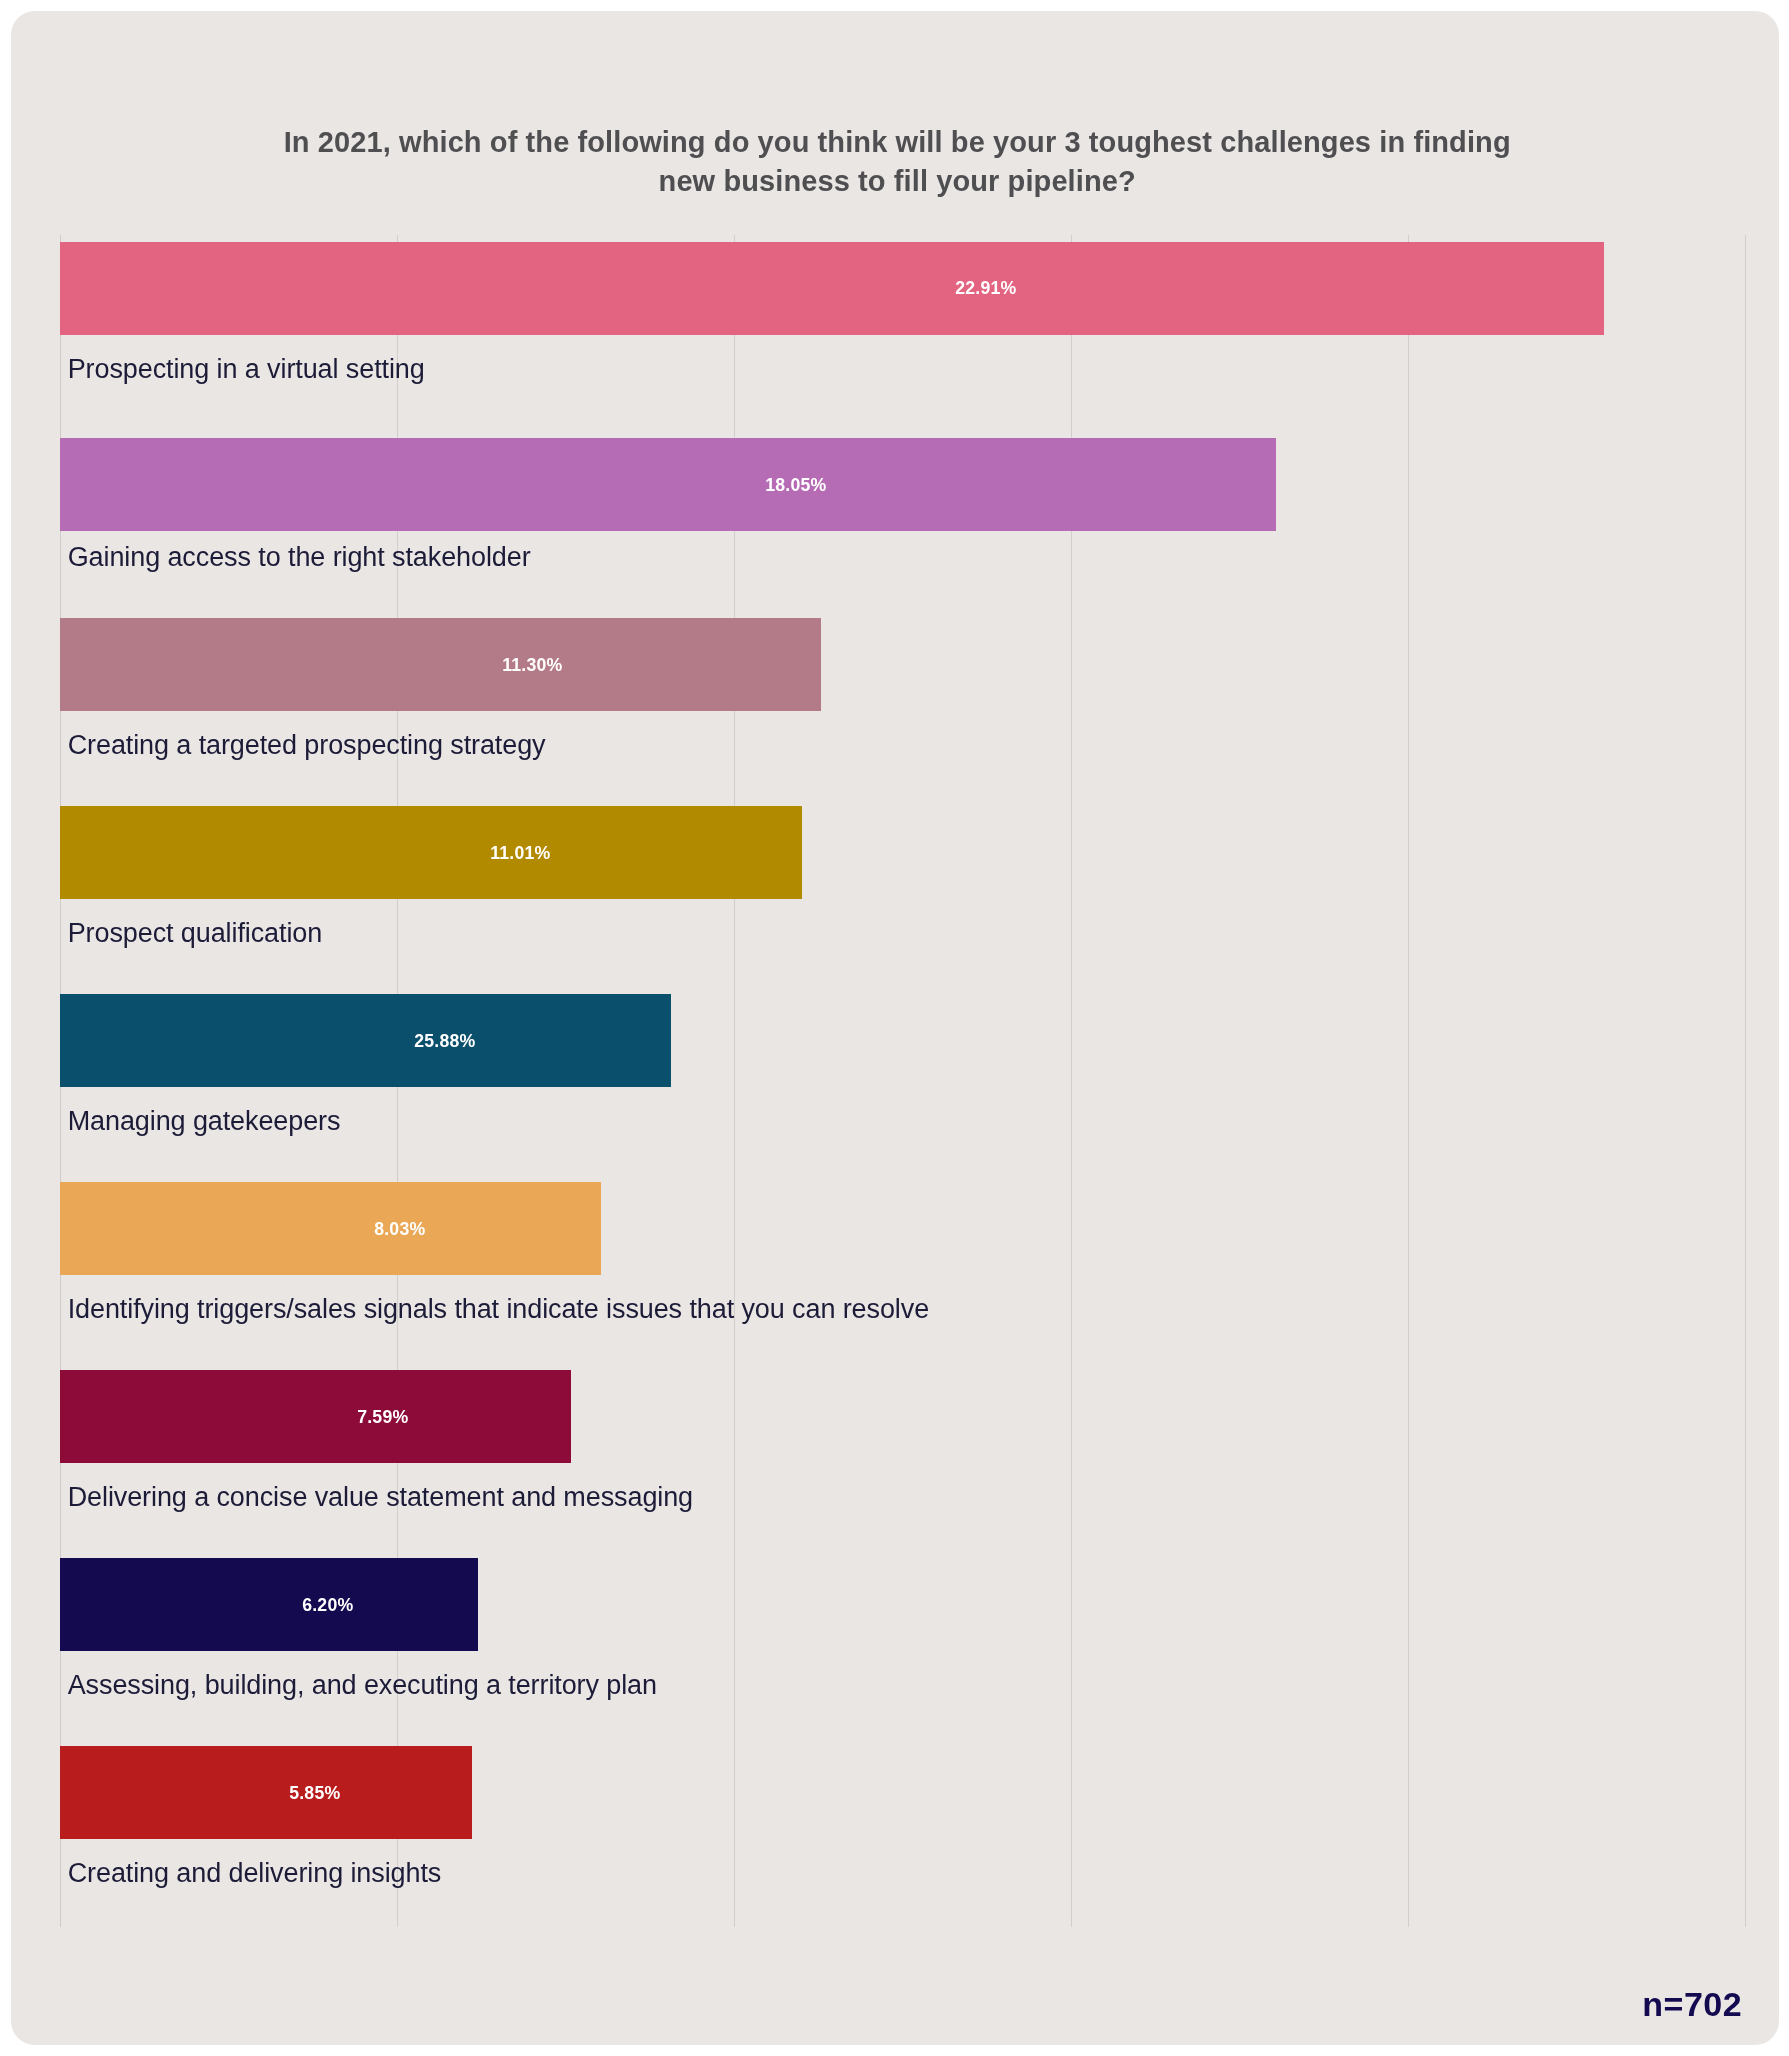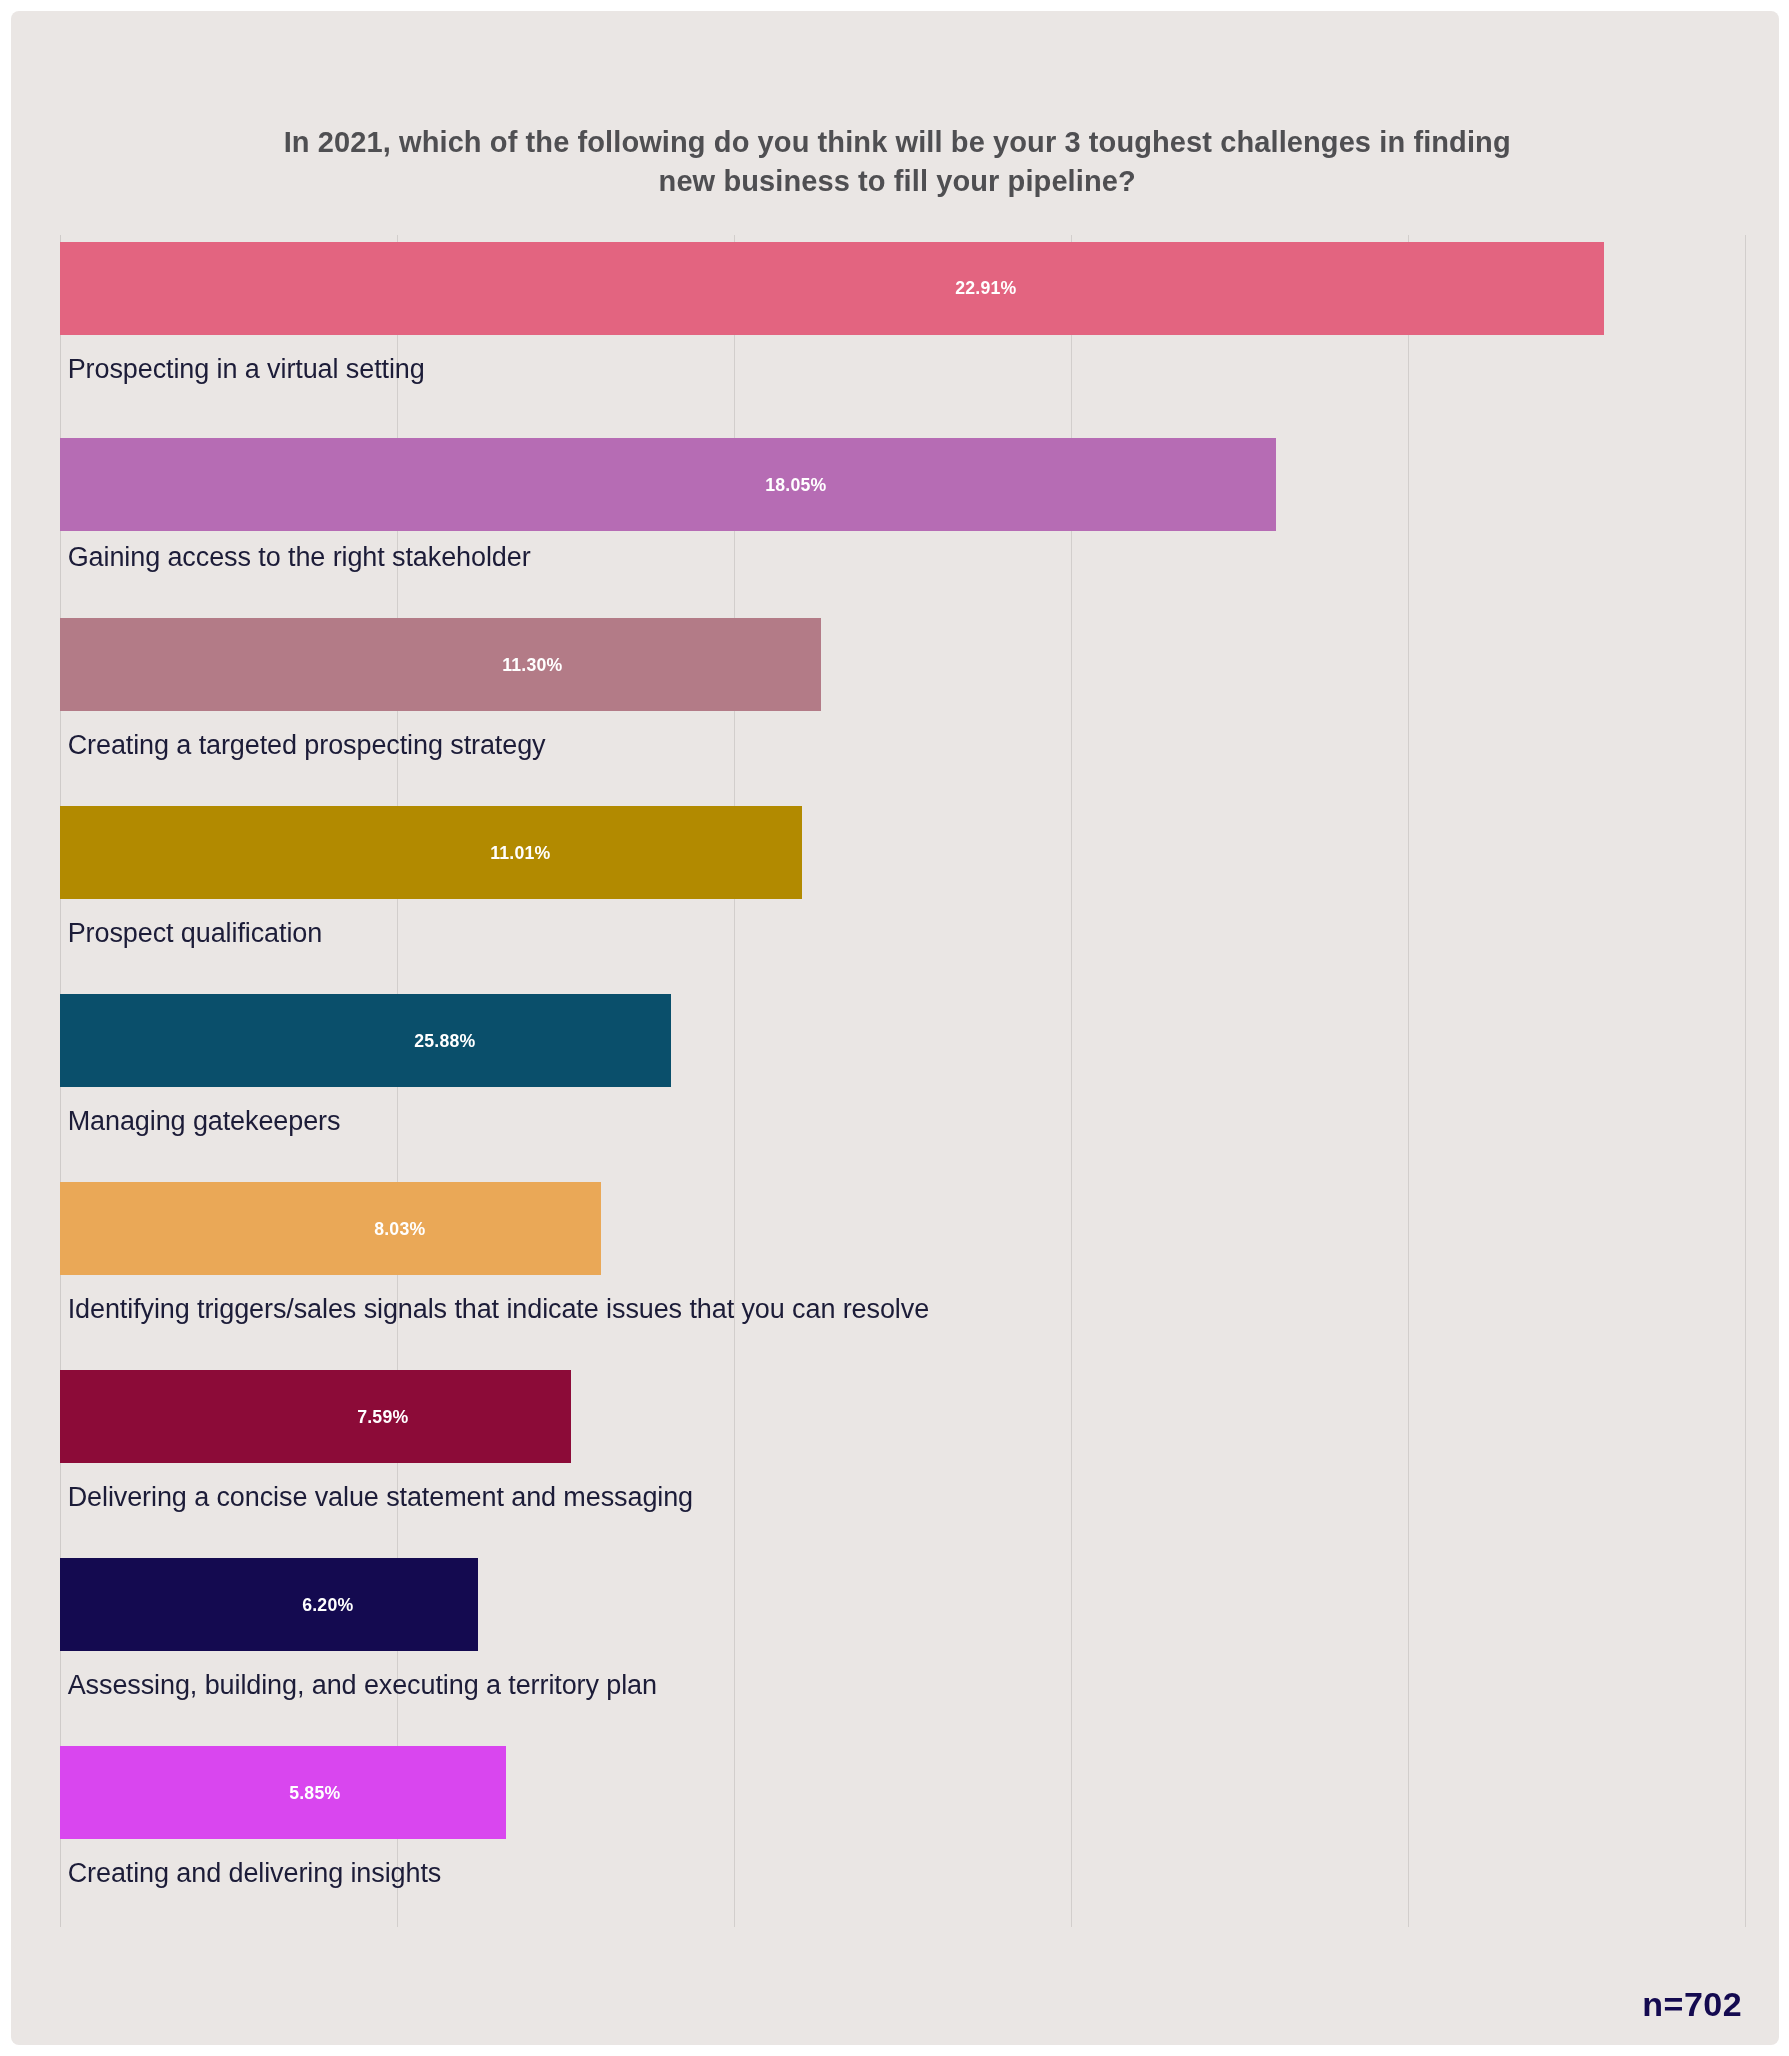--- a/index.html
+++ b/index.html
@@ -22,21 +22,21 @@
     box-sizing: border-box;
   }
 
   #chart-card {
     position: absolute;
     left: 11.2px;
     top: 11.2px;
     width: 1768px;
     height: 2034px;
     background: #EAE6E4;
-    border-radius: 8px;
+    border-radius: 24px;
     overflow: hidden;
   }
 
   
   #chart-title {
     position: absolute;
     left: 103px;
     top: 112px;
     width: 1566px;
     text-align: center;
@@ -184,21 +184,21 @@
             </div>
           </div>
           <div class="cat-label" style="top: 1247px;">Delivering a concise value statement and messaging</div>
           <div class="bar-row" style="top: 1323px; height: 93px;">
             <div class="bar" style="width: 418px; background: rgb(20, 10, 80);">
               <span class="bar-value" style="left: 242px;">6.20%</span>
             </div>
           </div>
           <div class="cat-label" style="top: 1435px;">Assessing, building, and executing a territory plan</div>
           <div class="bar-row" style="top: 1511px; height: 93px;">
-            <div class="bar" style="width: 446px; background: #d946ef;">
+            <div class="bar" style="width: 412px; background: #b91c1c;">
               <span class="bar-value" style="left: 229px;">5.85%</span>
             </div>
           </div>
           <div class="cat-label" style="top: 1623px;">Creating and delivering insights</div>
         </div>
     </div>
 
     <div id="n-annotation">n=702</div>
 
   </div>

